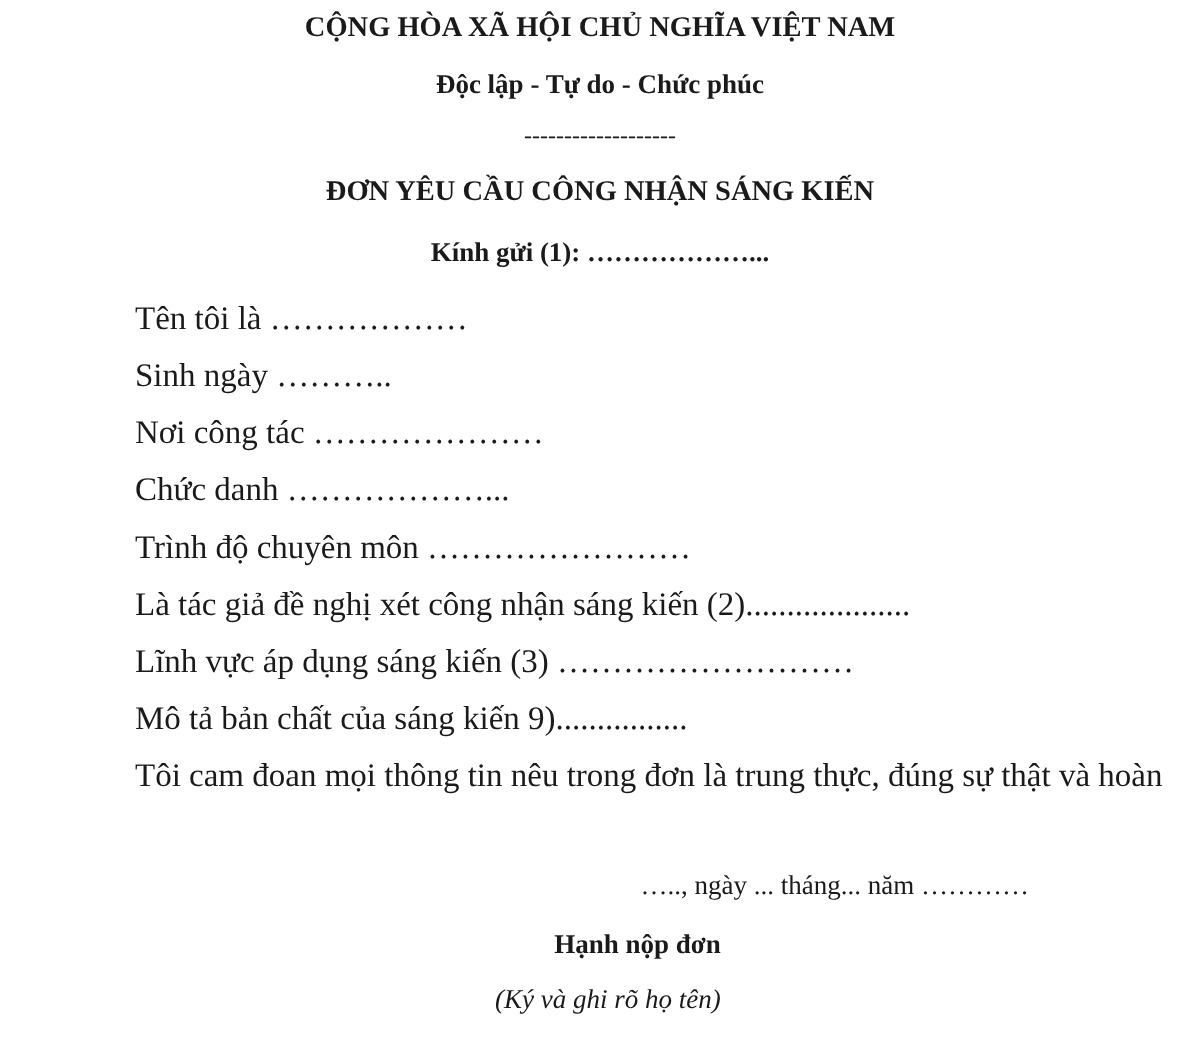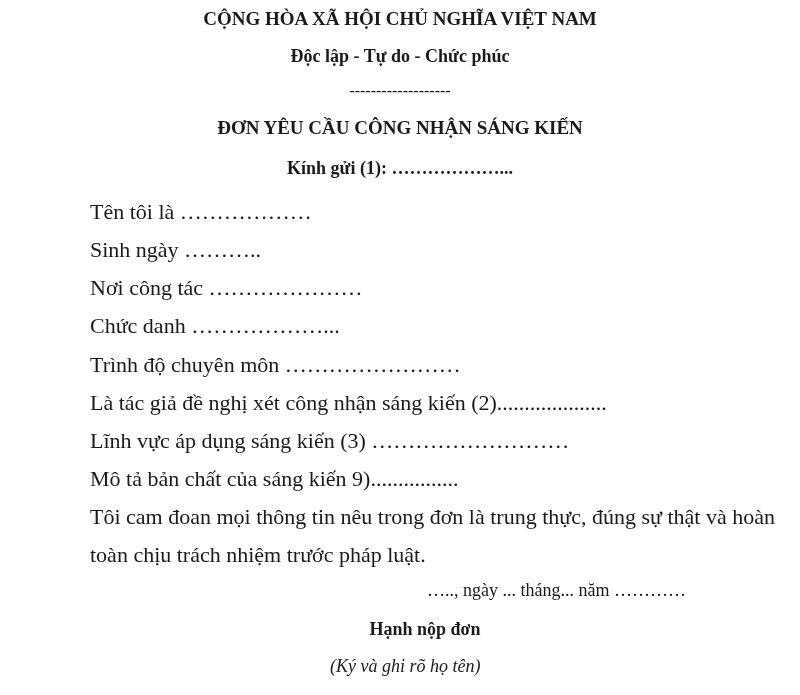--- a/index.html
+++ b/index.html
@@ -81,18 +81,17 @@
   <div class="line" style="top:199px">Tên tôi là ………………</div>
   <div class="line" style="top:237px">Sinh ngày ………..</div>
   <div class="line" style="top:275px">Nơi công tác …………………</div>
   <div class="line" style="top:313px">Chức danh ………………...</div>
   <div class="line" style="top:352px">Trình độ chuyên môn ……………………</div>
   <div class="line" style="top:390px">Là tác giả đề nghị xét công nhận sáng kiến (2)....................</div>
   <div class="line" style="top:428px">Lĩnh vực áp dụng sáng kiến (3) ………………………</div>
   <div class="line" style="top:466px">Mô tả bản chất của sáng kiến 9)................</div>
 
   <div class="line" style="top:504px">Tôi cam đoan mọi thông tin nêu trong đơn là trung thực, đúng sự thật và hoàn</div>
-  <div class="line" style="top:542px">toàn chịu trách nhiệm trước pháp luật.</div>
 
   <div class="date">….., ngày ... tháng... năm …………</div>
   <div class="signer">Hạnh nộp đơn</div>
   <div class="sign-note">(Ký và ghi rõ họ tên)</div>
 </div>
 
 </body></html>

